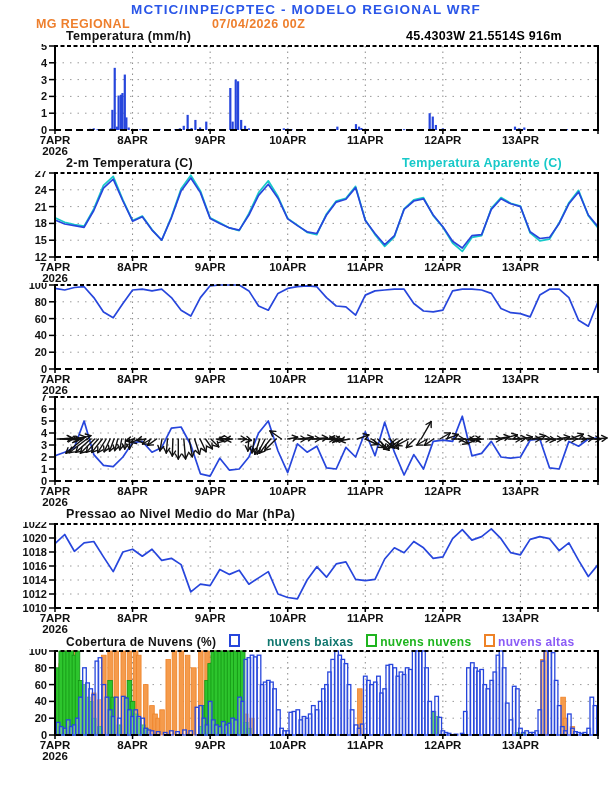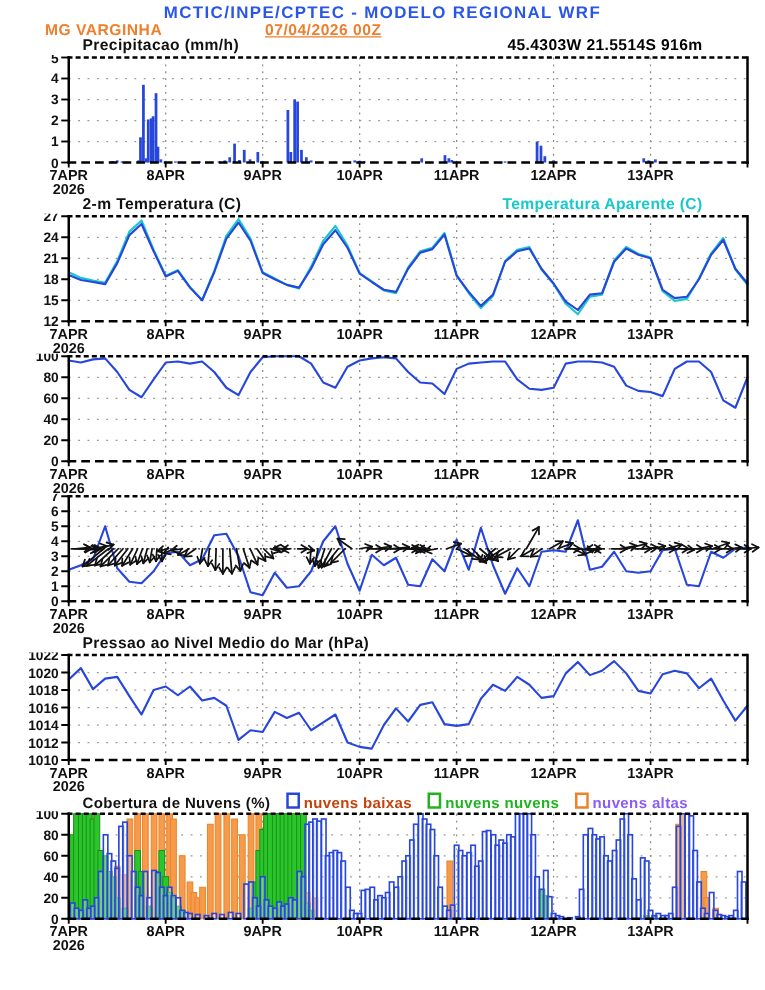--- a/index.html
+++ b/index.html
@@ -2,48 +2,48 @@
 <html><head>
 <meta charset="utf-8">
 <style>
   html,body{margin:0;padding:0;background:#fff;}
   .page{position:relative;width:612px;height:792px;background:#fff;overflow:hidden;
         font-family:"Liberation Sans",sans-serif;font-weight:bold;color:#111;}
   .header{position:relative;height:29px;}
   .h1{text-align:center;font-size:13.5px;letter-spacing:1.1px;color:#2A56E8;padding-top:2px;white-space:nowrap;}
   .h2{position:relative;height:13px;font-size:12.5px;color:#EE7F2D;letter-spacing:0.4px;}
   .station{position:absolute;left:36px;top:0;}
-  .run{position:absolute;left:212px;top:0;text-decoration:underline;}
+  .run{position:absolute;left:212px;top:0;}
   .panel{position:relative;}
   .trow{position:relative;height:15px;line-height:15px;font-size:12.5px;letter-spacing:0.3px;
         padding-left:66px;white-space:nowrap;}
   .trow .ptitle{color:#111;}
   .rtitle{position:absolute;right:50px;top:0;}
   svg{display:block;font-family:"Liberation Sans",sans-serif;font-weight:bold;}
   .legend-item{margin-left:9px;font-size:12px;}
   .lsq{display:inline-block;width:7px;height:9px;border:2px solid #333;background:#fff;
        margin-right:3px;vertical-align:-1px;}
   .p6 .trow{font-size:12px;}
 </style>
 </head>
 <body>
 
 <div class="page">
 
   <div class="header">
     <div class="h1">MCTIC/INPE/CPTEC - MODELO REGIONAL WRF</div>
     <div class="h2">
-      <span class="station">MG VARGINHA</span>
+      <span class="station">MG REGIONAL</span>
       <span class="run">07/04/2026 00Z</span>
     </div>
   </div>
 
   <div class="panel">
     <div class="trow">
-      <span class="ptitle">Precipitacao (mm/h)</span>
+      <span class="ptitle">Temperatura (mm/h)</span>
       <span class="rtitle" style="color: #000000;">45.4303W 21.5514S 916m</span>
     </div>
     <svg width="612" height="112" viewBox="0 0 612 112">
         <line x1="132.57142857142856" y1="2" x2="132.57142857142856" y2="86" stroke="#8a8a8a" stroke-width="1" stroke-dasharray="1.5 4"></line>
         <line x1="210.14285714285714" y1="2" x2="210.14285714285714" y2="86" stroke="#8a8a8a" stroke-width="1" stroke-dasharray="1.5 4"></line>
         <line x1="287.71428571428567" y1="2" x2="287.71428571428567" y2="86" stroke="#8a8a8a" stroke-width="1" stroke-dasharray="1.5 4"></line>
         <line x1="365.2857142857143" y1="2" x2="365.2857142857143" y2="86" stroke="#8a8a8a" stroke-width="1" stroke-dasharray="1.5 4"></line>
         <line x1="442.8571428571429" y1="2" x2="442.8571428571429" y2="86" stroke="#8a8a8a" stroke-width="1" stroke-dasharray="1.5 4"></line>
         <line x1="520.4285714285713" y1="2" x2="520.4285714285713" y2="86" stroke="#8a8a8a" stroke-width="1" stroke-dasharray="1.5 4"></line>
         <line x1="55" y1="69.2" x2="598" y2="69.2" stroke="#9a9a9a" stroke-width="1" stroke-dasharray="1.5 6"></line>
@@ -834,21 +834,21 @@
         <text x="442.8571428571429" y="100" text-anchor="middle" font-size="11.5" fill="#111">12APR</text>
         <text x="520.4285714285713" y="100" text-anchor="middle" font-size="11.5" fill="#111">13APR</text>
         <text x="55" y="111" text-anchor="middle" font-size="11.5" fill="#111">2026</text>
       </svg>
   </div>
 
   <div class="panel p6">
     <div class="trow">
       <span class="ptitle">Cobertura de Nuvens (%)</span>
       <span class="legend-item">
-        <span class="lsq" style="border-color: rgb(39, 70, 220);"></span><span style="color: #c2410c;">nuvens baixas</span>
+        <span class="lsq" style="border-color: rgb(39, 70, 220);"></span><span style="color: #0f766e; margin-left: 24px;">nuvens baixas</span>
       </span>
       <span class="legend-item">
         <span class="lsq" style="border-color: rgb(31, 180, 31);"></span><span style="color: rgb(31, 180, 31);">nuvens nuvens</span>
       </span>
       <span class="legend-item">
         <span class="lsq" style="border-color: rgb(238, 130, 39);"></span><span style="color: #8b5cf6;">nuvens altas</span>
       </span>
     </div>
     <svg width="612" height="114" viewBox="0 0 612 114">
         <line x1="132.57142857142856" y1="2" x2="132.57142857142856" y2="86" stroke="#8a8a8a" stroke-width="1" stroke-dasharray="1.5 4"></line>

